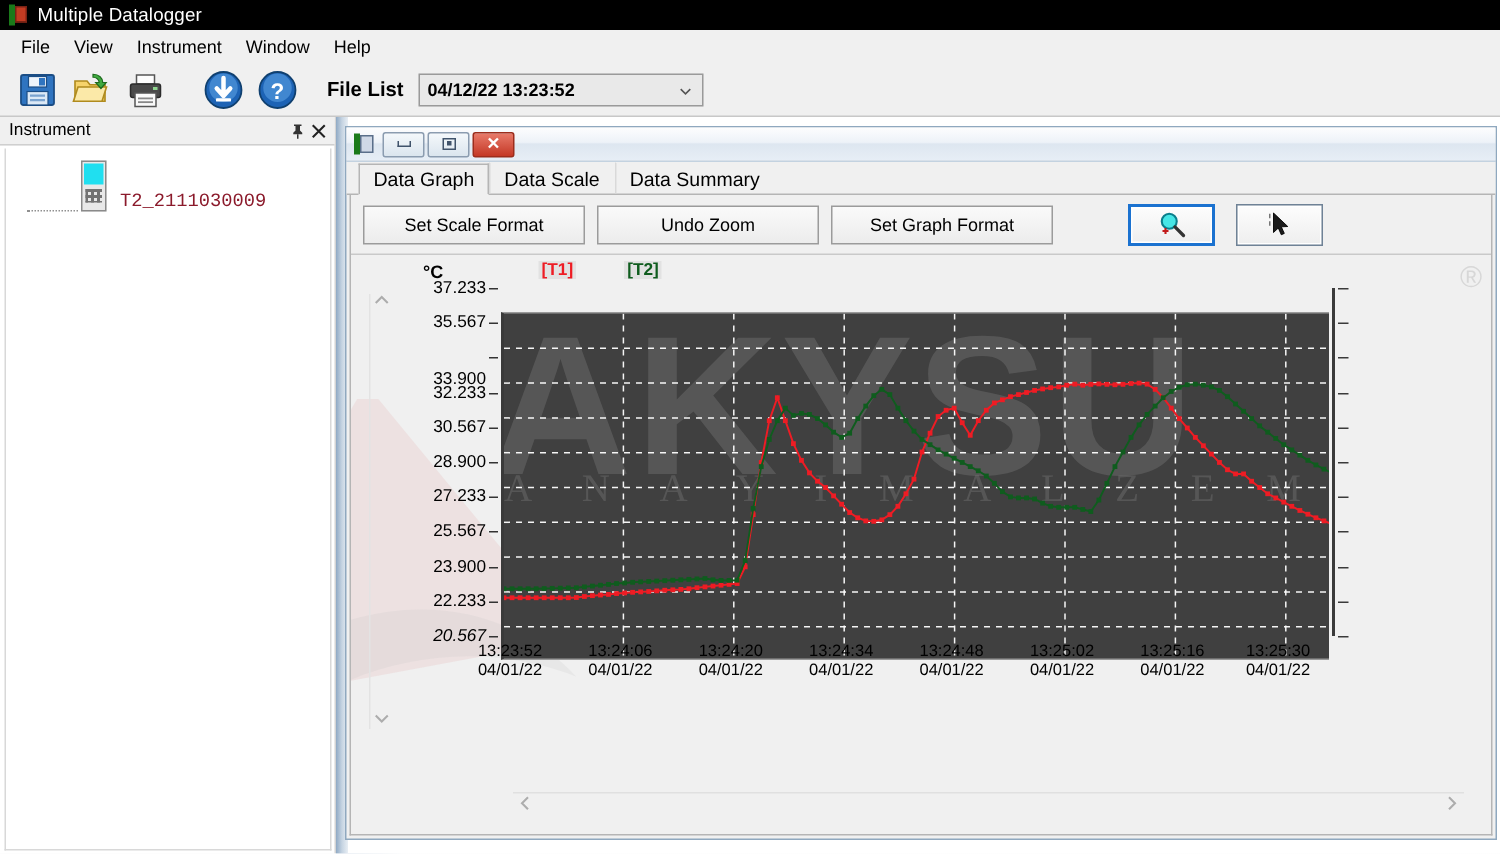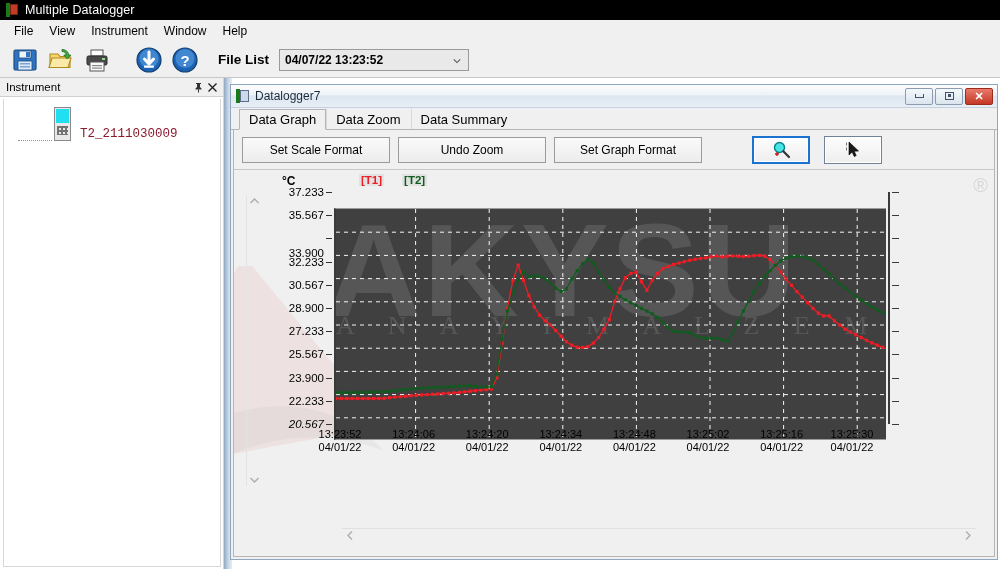--- a/index.html
+++ b/index.html
@@ -307,21 +307,21 @@
     position: relative;
     background: #f0f0f0;
     overflow: hidden;
   }
   .unit-label {
     position: absolute; left: 48px; top: 4px;
     font-size: 12px; font-weight: bold; color: #000;
   }
   .legend {
     position: absolute; left: 125px; top: 4px;
-    display: flex; gap: 18px;
+    display: flex; gap: 32px;
   }
   .legend .lg {
     font-size: 11.5px; font-weight: bold;
     background: #e2e2e2;
     padding: 0 2px;
   }
 
   .vscroll {
     position: absolute;
     left: 12px; top: 26px;
@@ -501,21 +501,21 @@
     <svg width="28" height="28" viewBox="0 0 28 28">
       <circle cx="14" cy="14" r="12" fill="#1d63b5" stroke="#10406f" stroke-width="1.2"></circle>
       <circle cx="14" cy="12.5" r="9.5" fill="#4e93d9" opacity="0.75"></circle>
       <text x="14" y="20" font-size="15" font-weight="bold" fill="#ffffff" text-anchor="middle" font-family="Liberation Sans, sans-serif">?</text>
     </svg>
   </div>
 
   <span class="filelist-label">File List</span>
 
   <div class="filelist-combo">
-    <span>04/07/22 13:23:52</span>
+    <span>04/12/22 13:23:52</span>
     <svg class="arrow" viewBox="0 0 10 10">
       <path d="M1 3 L5 7 L9 3" stroke="#555" stroke-width="1.3" fill="none"></path>
     </svg>
   </div>
 </div>
 
 <div class="body">
 
   <div class="dock">
     <div class="dock-header">
@@ -548,42 +548,41 @@
     <div class="mdi-bg"></div>
     <div class="mdi-leftstripe"></div>
 
     <div class="child">
 
       <div class="child-title">
         <span class="cicon">
           <span class="g1"></span>
             <span class="g2"></span>
         </span>
-        <span class="ctext">Datalogger7</span>
         <span class="win-btns">
           <span class="win-btn">
               <span class="mn"></span>
             </span>
           <span class="win-btn">
               <span class="mx">
                 <i></i>
               </span>
             </span>
           <span class="win-btn close">
               <span class="xx">✕</span>
             </span>
         </span>
       </div>
 
       <div class="tabs">
         <div class="tab active">
             <span>Data Graph</span>
           </div>
         <div class="tab">
-            <span>Data Zoom</span>
+            <span>Data Scale</span>
           </div>
         <div class="tab">
             <span>Data Summary</span>
           </div>
       </div>
 
       <div class="child-content">
 
         <div class="btnbar">
           <div class="fmt-btn">

